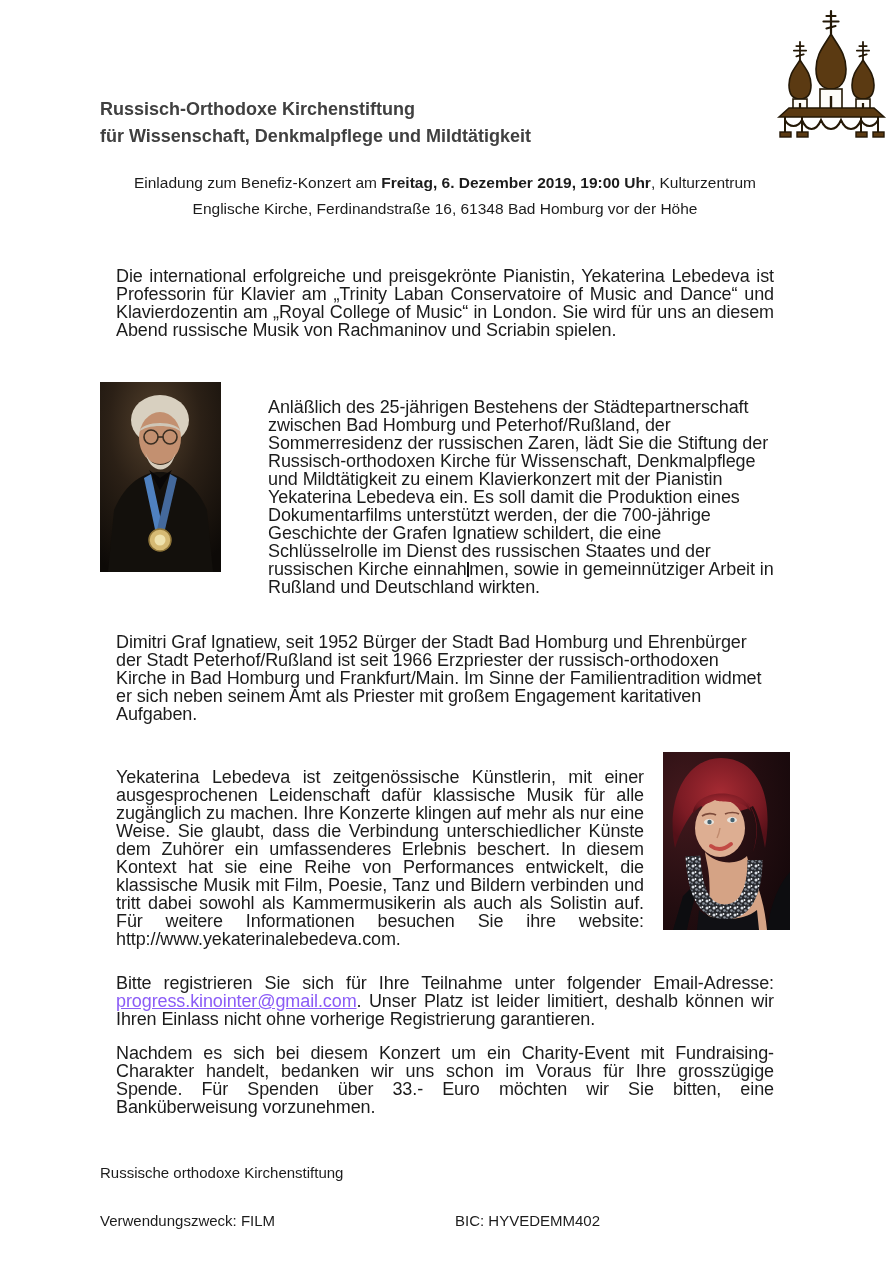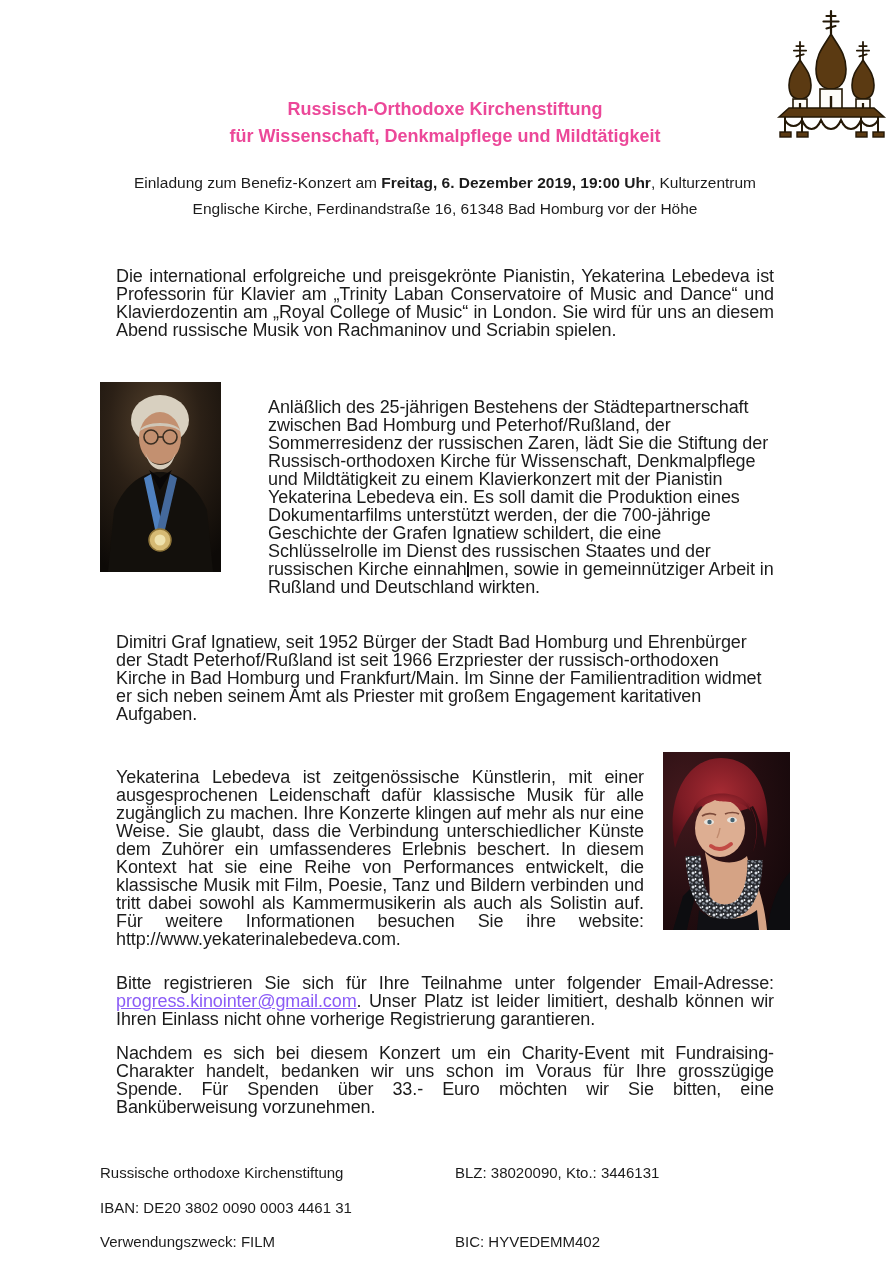--- a/index.html
+++ b/index.html
@@ -9,22 +9,22 @@
     background:#ffffff;
     color:#1c1c1c;
     font-family:"Liberation Sans", sans-serif;
     overflow:hidden;
   }
   .content{margin:0 105px 0 100px;}
   p{margin:16px;}
   .para{font-size:18px;line-height:18px;letter-spacing:-0.1px;}
   .justify{text-align:justify;}
   .doc-title{
-    padding-top:84px;text-align:center;
-    font-size:18px;line-height:27px;font-weight:bold;color:#ec4899;
+    padding-top:84px;text-align:left;
+    font-size:18px;line-height:27px;font-weight:bold;color:#404040;
   }
   .invite{margin-top:20px;text-align:center;font-size:15.5px;line-height:26px;}
   .intro{margin-top:45px;}
   .media-left{display:flex;gap:31px;margin-top:43px;align-items:flex-start;}
   .media-right{display:flex;gap:3px;margin-top:29px;align-items:flex-start;}
   .media-left .para,.media-right .para{flex:1 1 auto;}
   .photo{flex:0 0 auto;font-size:0;line-height:0;}
   .dimitri{margin-top:21px;}
   .registration{margin-top:10px;}
   .charity{margin-top:13px;}
@@ -179,24 +179,22 @@
 
     <p class="para justify registration">
       <span>Bitte registrieren Sie sich für Ihre Teilnahme unter folgender Email-Adresse: </span><span class="email-link">progress.kinointer@gmail.com</span><span>. Unser Platz ist leider limitiert, deshalb können wir Ihren Einlass nicht ohne vorherige Registrierung garantieren.</span>
     </p>
 
     <p class="para justify charity">Nachdem es sich bei diesem Konzert um ein Charity-Event mit Fundraising-Charakter handelt, bedanken wir uns schon im Voraus für Ihre grosszügige Spende. Für Spenden über 33.- Euro möchten wir Sie bitten, eine Banküberweisung vorzunehmen.</p>
 
     <div class="bank">
       <div class="bank-row">
         <span class="bank-left">Russische orthodoxe Kirchenstiftung</span>
-        <span class="bank-right">BLZ: 38020090, Kto.: 3446131</span>
       </div>
       <div class="bank-row">
-        <span class="bank-right">IBAN: DE20 3802 0090 0003 4461 31</span>
       </div>
       <div class="bank-row">
         <span class="bank-left">Verwendungszweck: FILM</span>
         <span class="bank-right">BIC: HYVEDEMM402</span>
       </div>
     </div>
 
     <p class="para footer-line">Für die Spendenquittung schreiben Sie bitte eine E-Mail an: rok.stiftung@gmail.com</p>
 
   </div>

